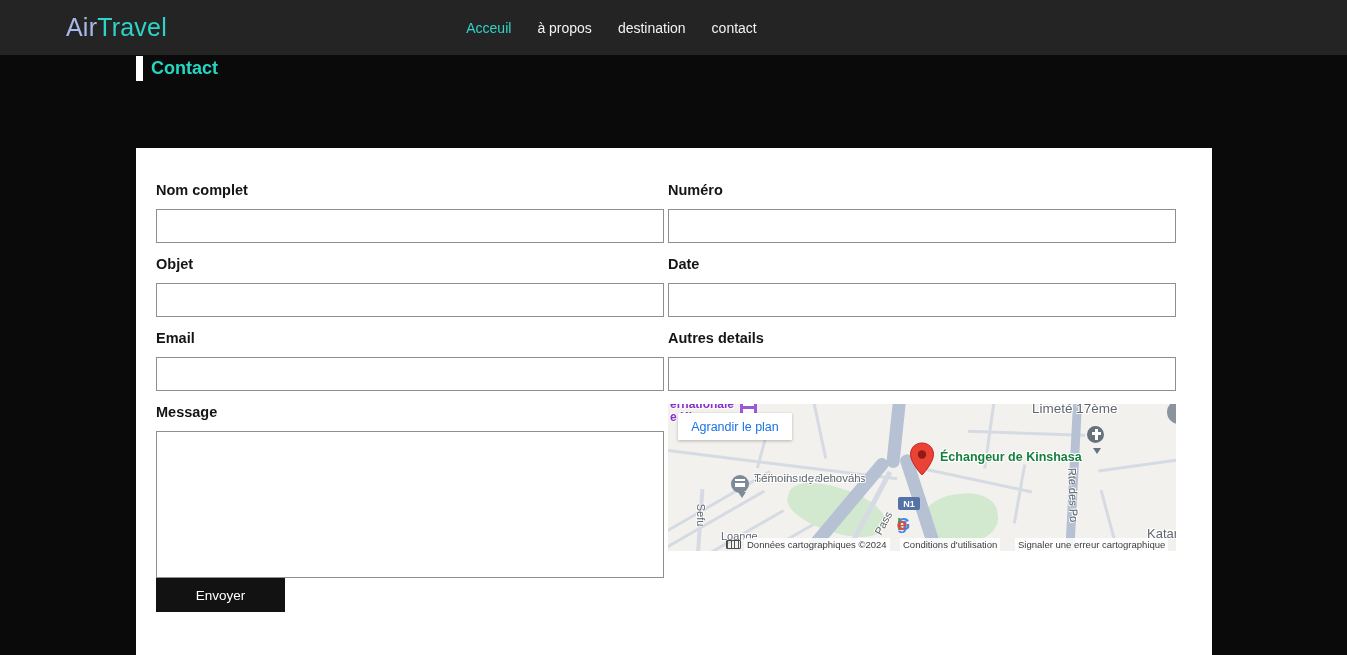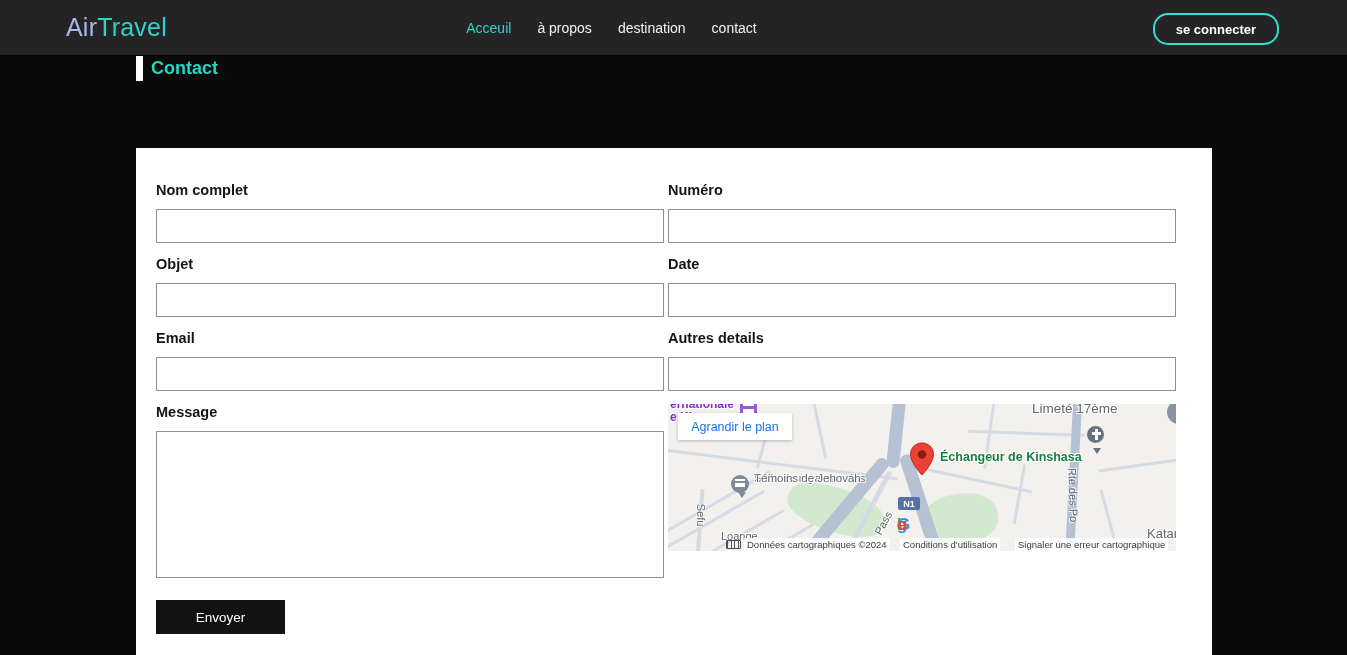--- a/index.html
+++ b/index.html
@@ -20,21 +20,21 @@
   .section-head { position:absolute; left:136px; top:56px; display:flex; align-items:center; }
   .head-bar { width:7px; height:25px; background:#ffffff; margin-right:8px; }
   .head-title { color:#22d7c4; font-size:18px; font-weight:bold; }
 
   
   .card { position:absolute; left:136px; top:148px; width:1076px; height:507px; background:#ffffff; padding:34px 20px 0 20px; }
   .grid { display:grid; grid-template-columns:508px 508px; column-gap:4px; }
   .field-label { display:block; color:#151515; font-size:14.5px; font-weight:bold; height:19px; margin-bottom:8px; }
   .text-input { display:block; width:508px; height:34px; border:1px solid #8f8f8f; background:#ffffff; margin-bottom:13px; font-size:14px; padding:0 8px; font-family:"Liberation Sans", sans-serif; }
   .textarea { display:block; width:508px; height:147px; border:1px solid #8f8f8f; background:#ffffff; resize:none; font-size:14px; padding:6px 8px; font-family:"Liberation Sans", sans-serif; }
-  .submit-btn { margin-top:22px; width:129px; height:34px; background:#121212; color:#ffffff; border:none; font-size:13.5px; font-family:"Liberation Sans", sans-serif; cursor:pointer; }
+  .submit-btn { width:129px; height:34px; background:#121212; color:#ffffff; border:none; font-size:13.5px; font-family:"Liberation Sans", sans-serif; cursor:pointer; }
 
   
   .map { position:relative; width:508px; height:147px; background:#f2f1ee; overflow:hidden; cursor:grab; }
   .map * { position:absolute; }
   .street { background:#d6dbe3; }
   .hwy { background:#b6c2d4; border-radius:6px; }
   .green { background:#d2e9cf; border-radius:45%; }
   .map-label { color:#61676e; font-size:11px; text-shadow:1px 1px 0 #fff,-1px -1px 0 #fff,1px -1px 0 #fff,-1px 1px 0 #fff; white-space:nowrap; }
   .poi-purple { color:#8430ce; font-weight:bold; font-size:12px; white-space:nowrap; text-shadow:1px 1px 0 #fff,-1px -1px 0 #fff; }
   .poi-purple-icon { left:72px; top:-3px; width:17px; height:17px; background:#9b59d6; border-radius:4px; }
@@ -68,21 +68,20 @@
 <div class="navbar">
   <div class="logo">
     <span class="air">Air</span><span class="travel">Travel</span>
   </div>
   <div class="nav-links">
     <a class="nav-link active">Acceuil</a>
     <a class="nav-link">à propos</a>
     <a class="nav-link">destination</a>
     <a class="nav-link">contact</a>
   </div>
-  <button class="login-btn">se connecter</button>
 </div>
 
 <div class="section-head">
   <div class="head-bar"></div>
   <div class="head-title">Contact</div>
 </div>
 
 <div class="card">
   <div class="grid">
 

